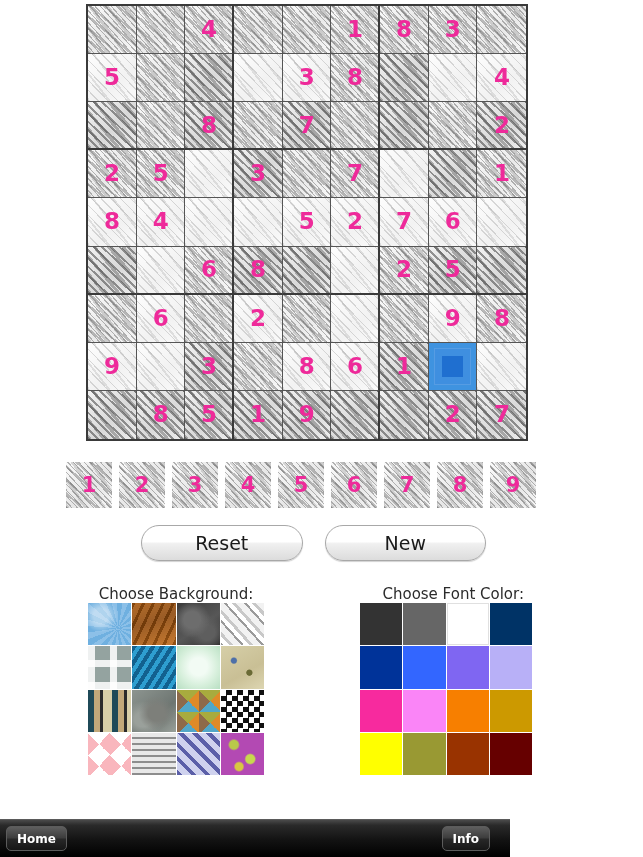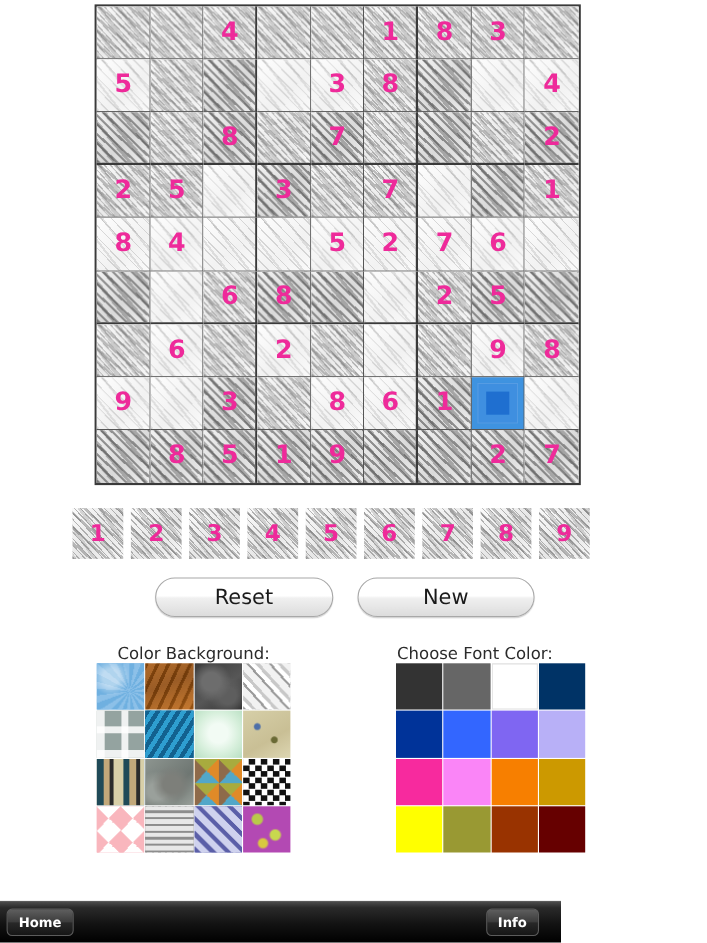--- a/index.html
+++ b/index.html
@@ -158,21 +158,21 @@
 
   
   .chooser-label {
     position: absolute;
     font-family: "DejaVu Sans", sans-serif;
     font-size: 15px;
     color: #2b2b2b;
     white-space: nowrap;
   }
   #bg-label { left: 88px; top: 585px; width: 176px; text-align: center; }
-  #fc-label { left: 361px; top: 585px; width: 176px; text-align: left; }
+  #fc-label { left: 348px; top: 585px; width: 176px; text-align: right; }
 
   .swatch-grid {
     position: absolute;
     display: grid;
     grid-template-columns: repeat(4, 1fr);
     grid-template-rows: repeat(4, 1fr);
     gap: 1px;
   }
   #bg-grid { left: 88px; top: 603px; width: 176px; height: 172px; }
   #fc-grid { left: 360px; top: 603px; width: 172px; height: 172px; }
@@ -467,21 +467,21 @@
       <div class="pal-tile">
         <span style="color: rgb(238, 42, 154);">9</span>
       </div>
     </div>
 
   <div id="actions">
     <div class="act-btn">Reset</div>
     <div class="act-btn">New</div>
   </div>
 
-  <div class="chooser-label" id="bg-label">Color Background:</div>
+  <div class="chooser-label" id="bg-label">Choose Background:</div>
   <div class="swatch-grid" id="bg-grid">
       <div class="swatch bg0"></div>
       <div class="swatch bg1"></div>
       <div class="swatch bg2"></div>
       <div class="swatch bg3"></div>
       <div class="swatch bg4"></div>
       <div class="swatch bg5"></div>
       <div class="swatch bg6"></div>
       <div class="swatch bg7"></div>
       <div class="swatch bg8"></div>

